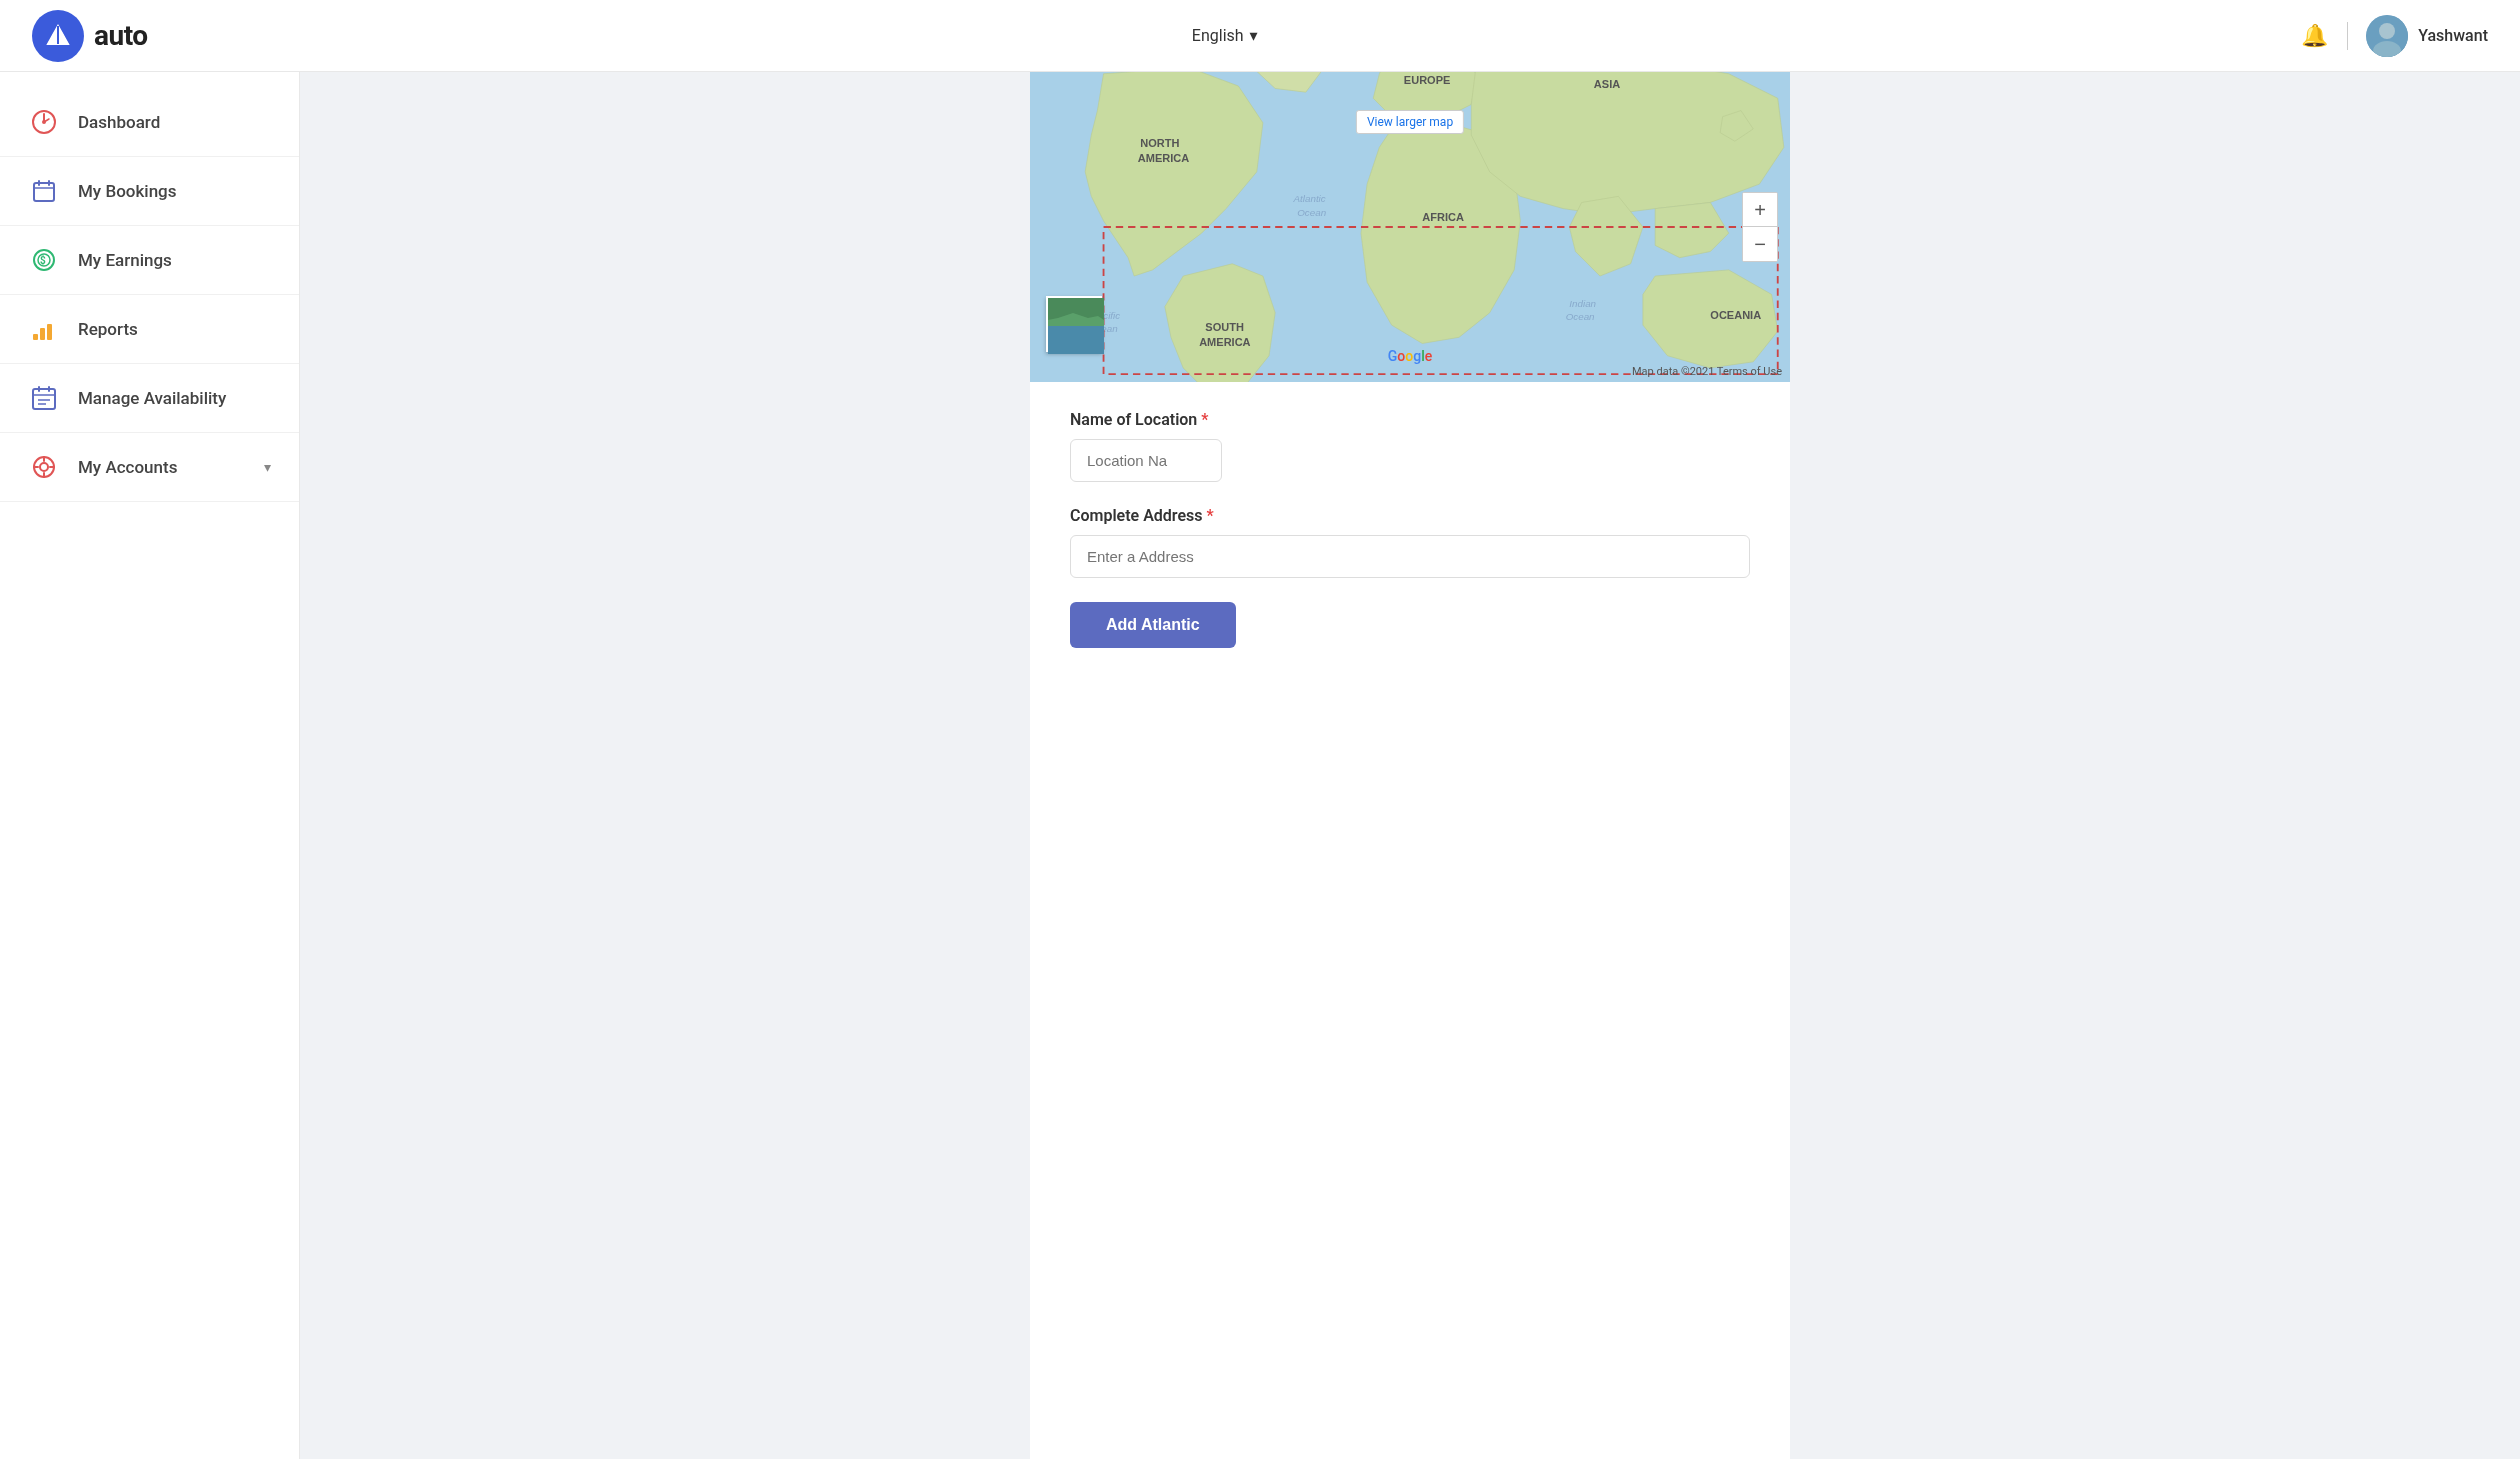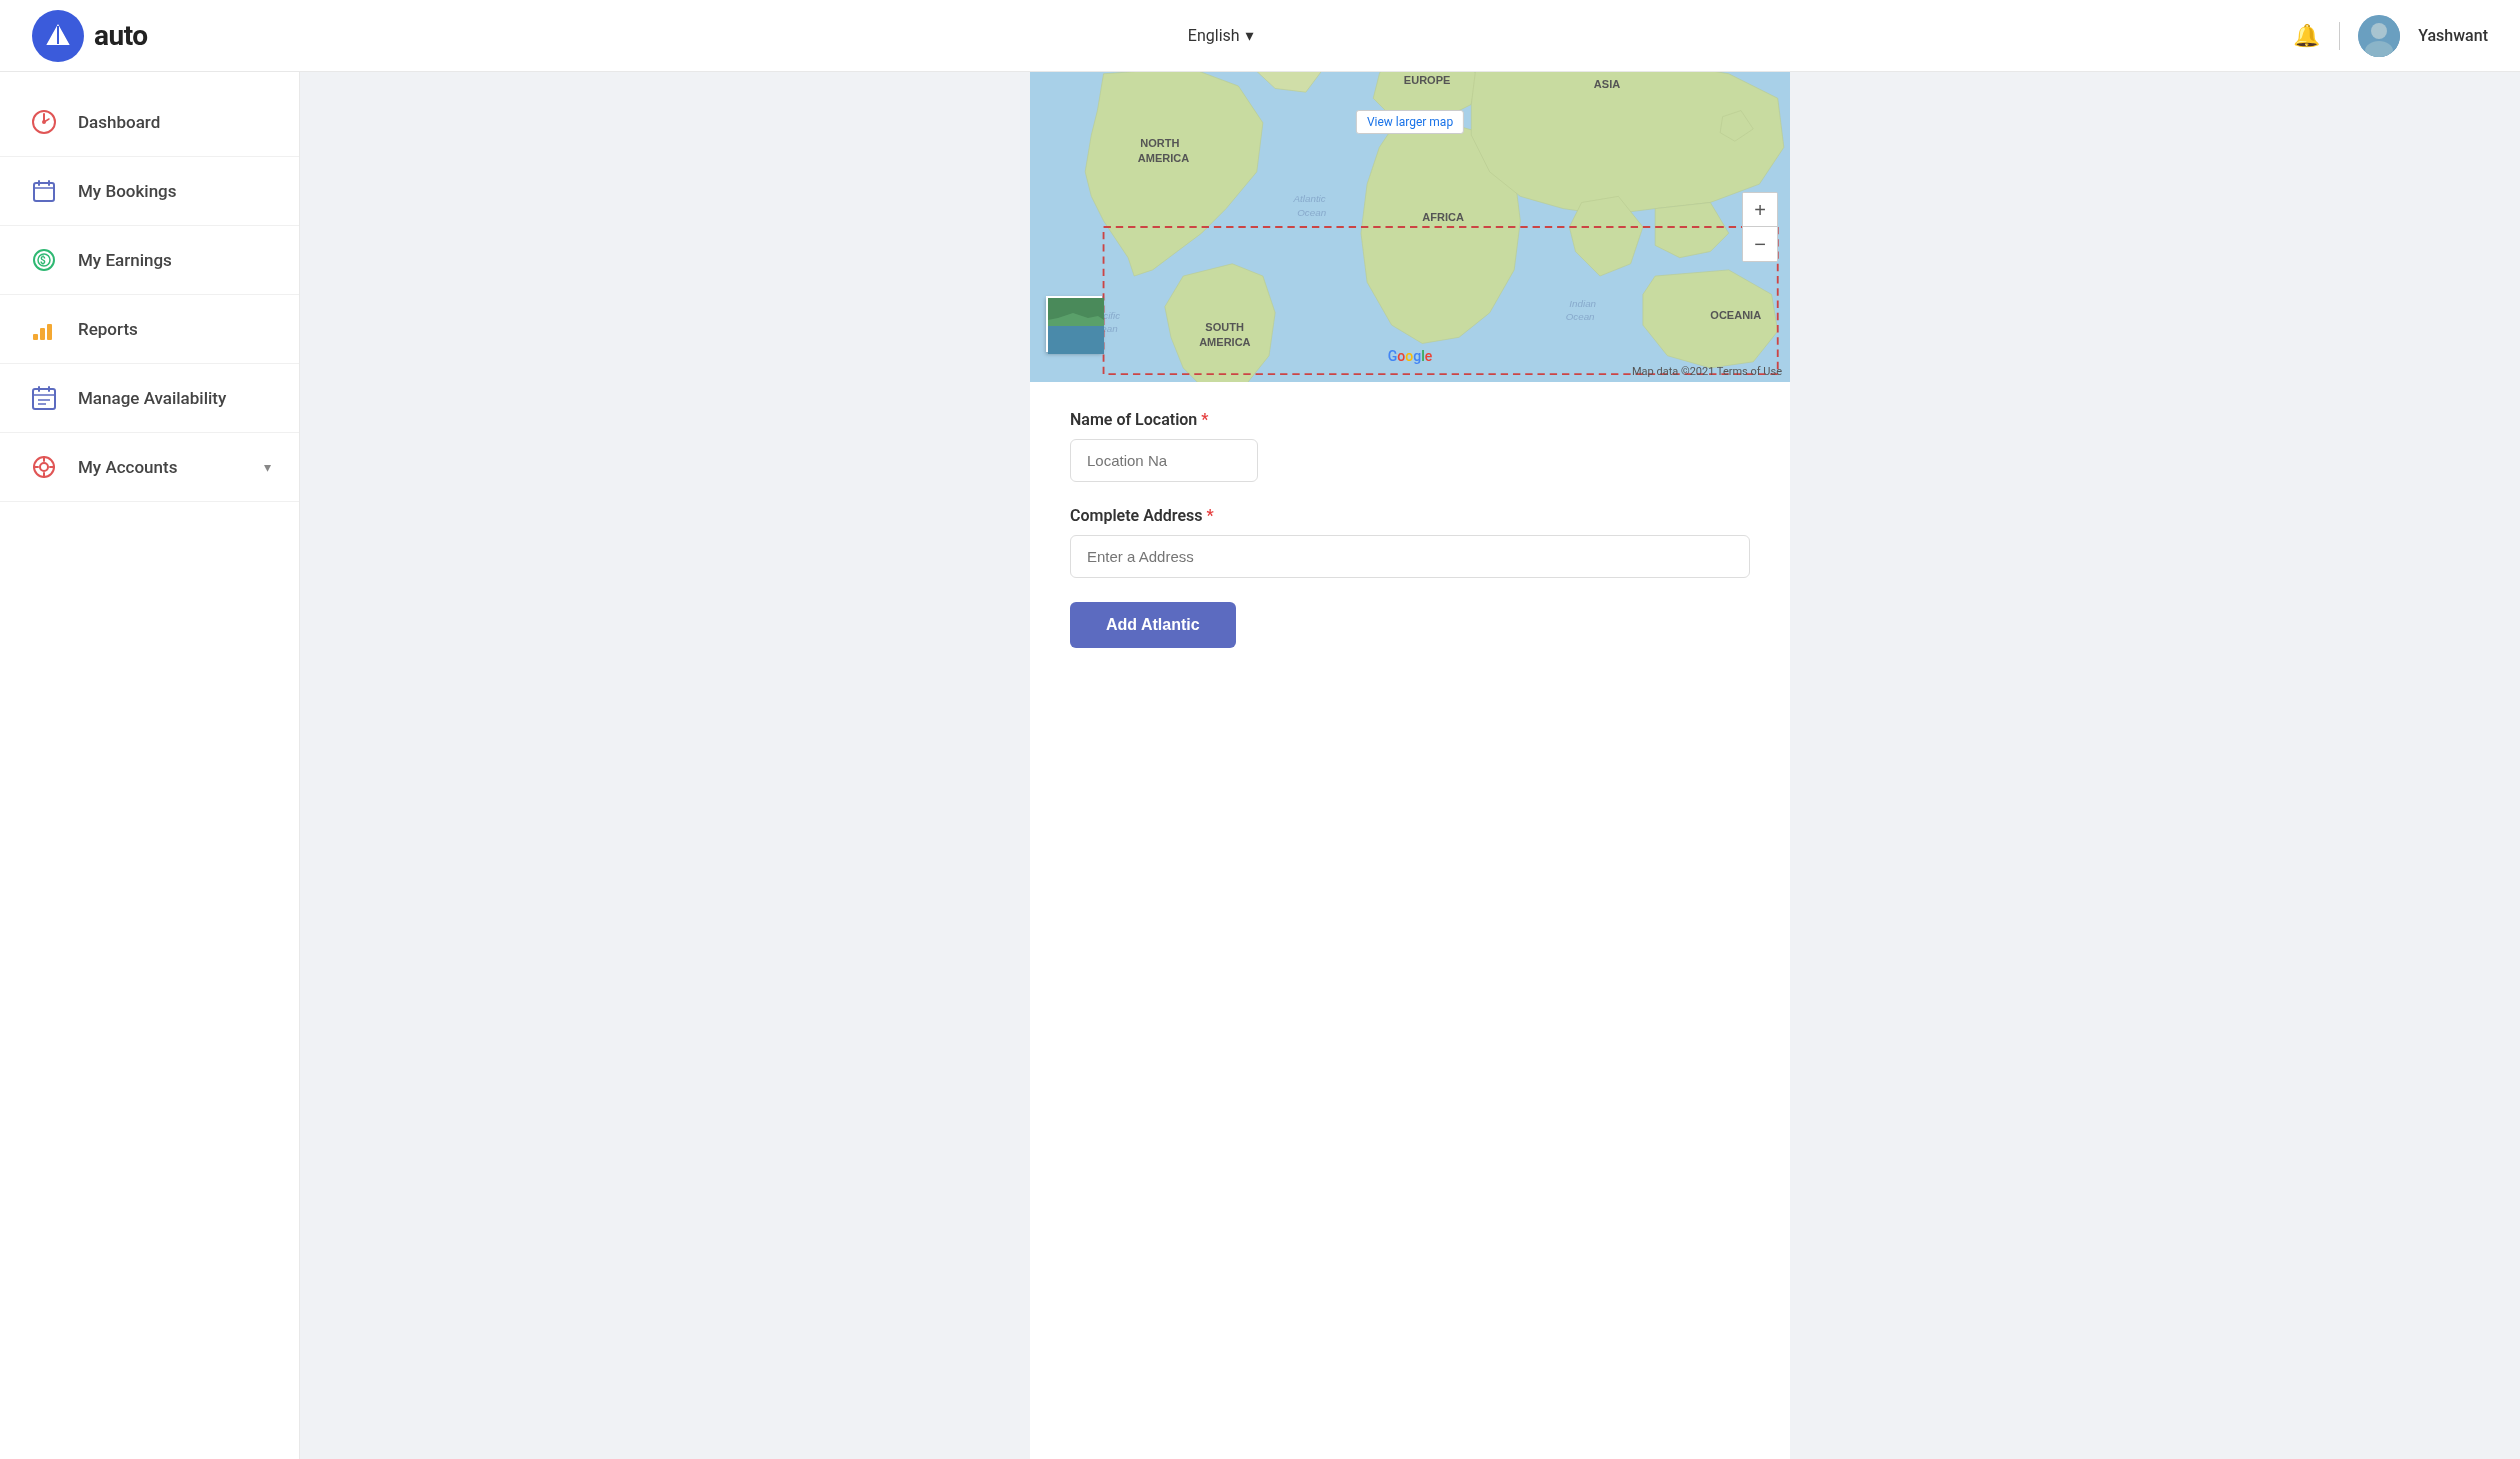--- a/index.html
+++ b/index.html
@@ -67,21 +67,21 @@
       cursor: pointer;
     }
     .divider-vertical {
       width: 1px;
       height: 28px;
       background: #ccc;
     }
     .user-info {
       display: flex;
       align-items: center;
-      gap: 18px;
+      gap: 10px;
       cursor: pointer;
     }
     .user-avatar {
       width: 42px;
       height: 42px;
       border-radius: 50%;
       background: linear-gradient(135deg, #a8c4e0, #6a9fc0, #4a7fa0);
       display: flex;
       align-items: center;
       justify-content: center;
@@ -263,21 +263,21 @@
       padding: 12px 16px;
       border: 1px solid #ddd;
       border-radius: 6px;
       font-size: 15px;
       color: #999;
       outline: none;
       background: #fff;
       margin-bottom: 24px;
     }
     .location-name-input {
-      width: 188px;
+      width: 152px;
     }
     .address-input {
       width: 100%;
     }
     .add-location-btn {
       background: #5c6bc0;
       color: #fff;
       border: none;
       border-radius: 6px;
       padding: 14px 36px;

